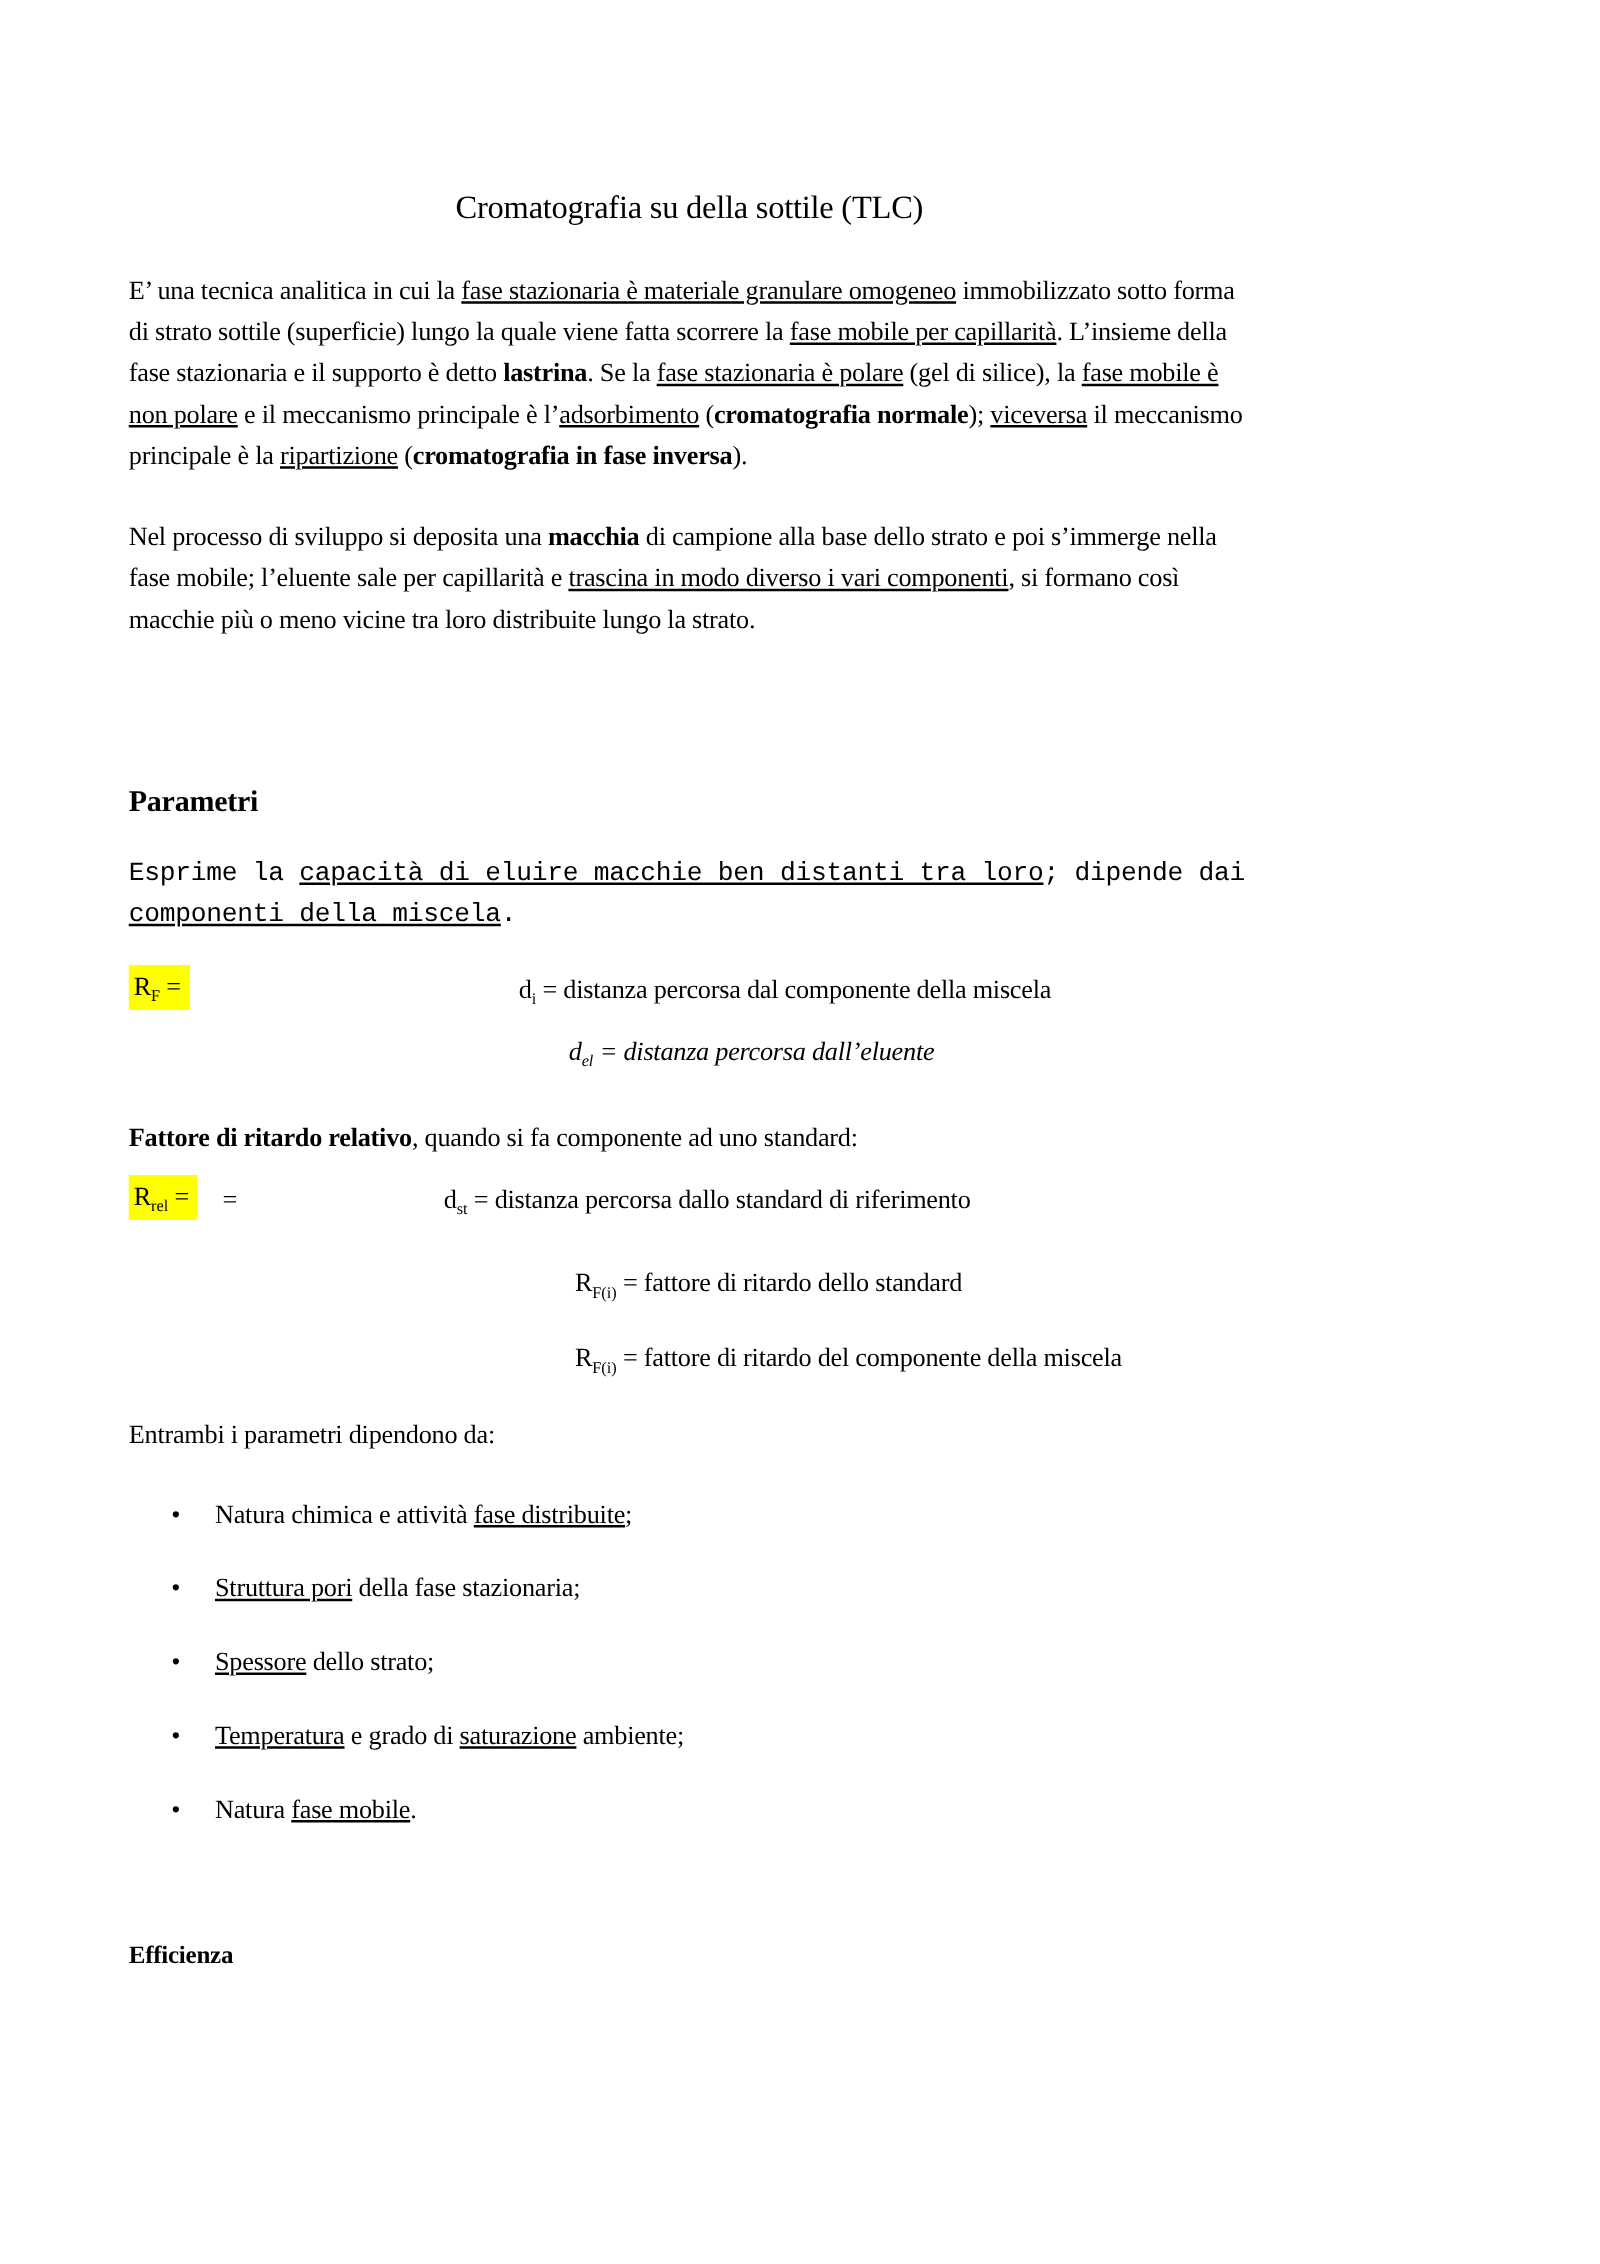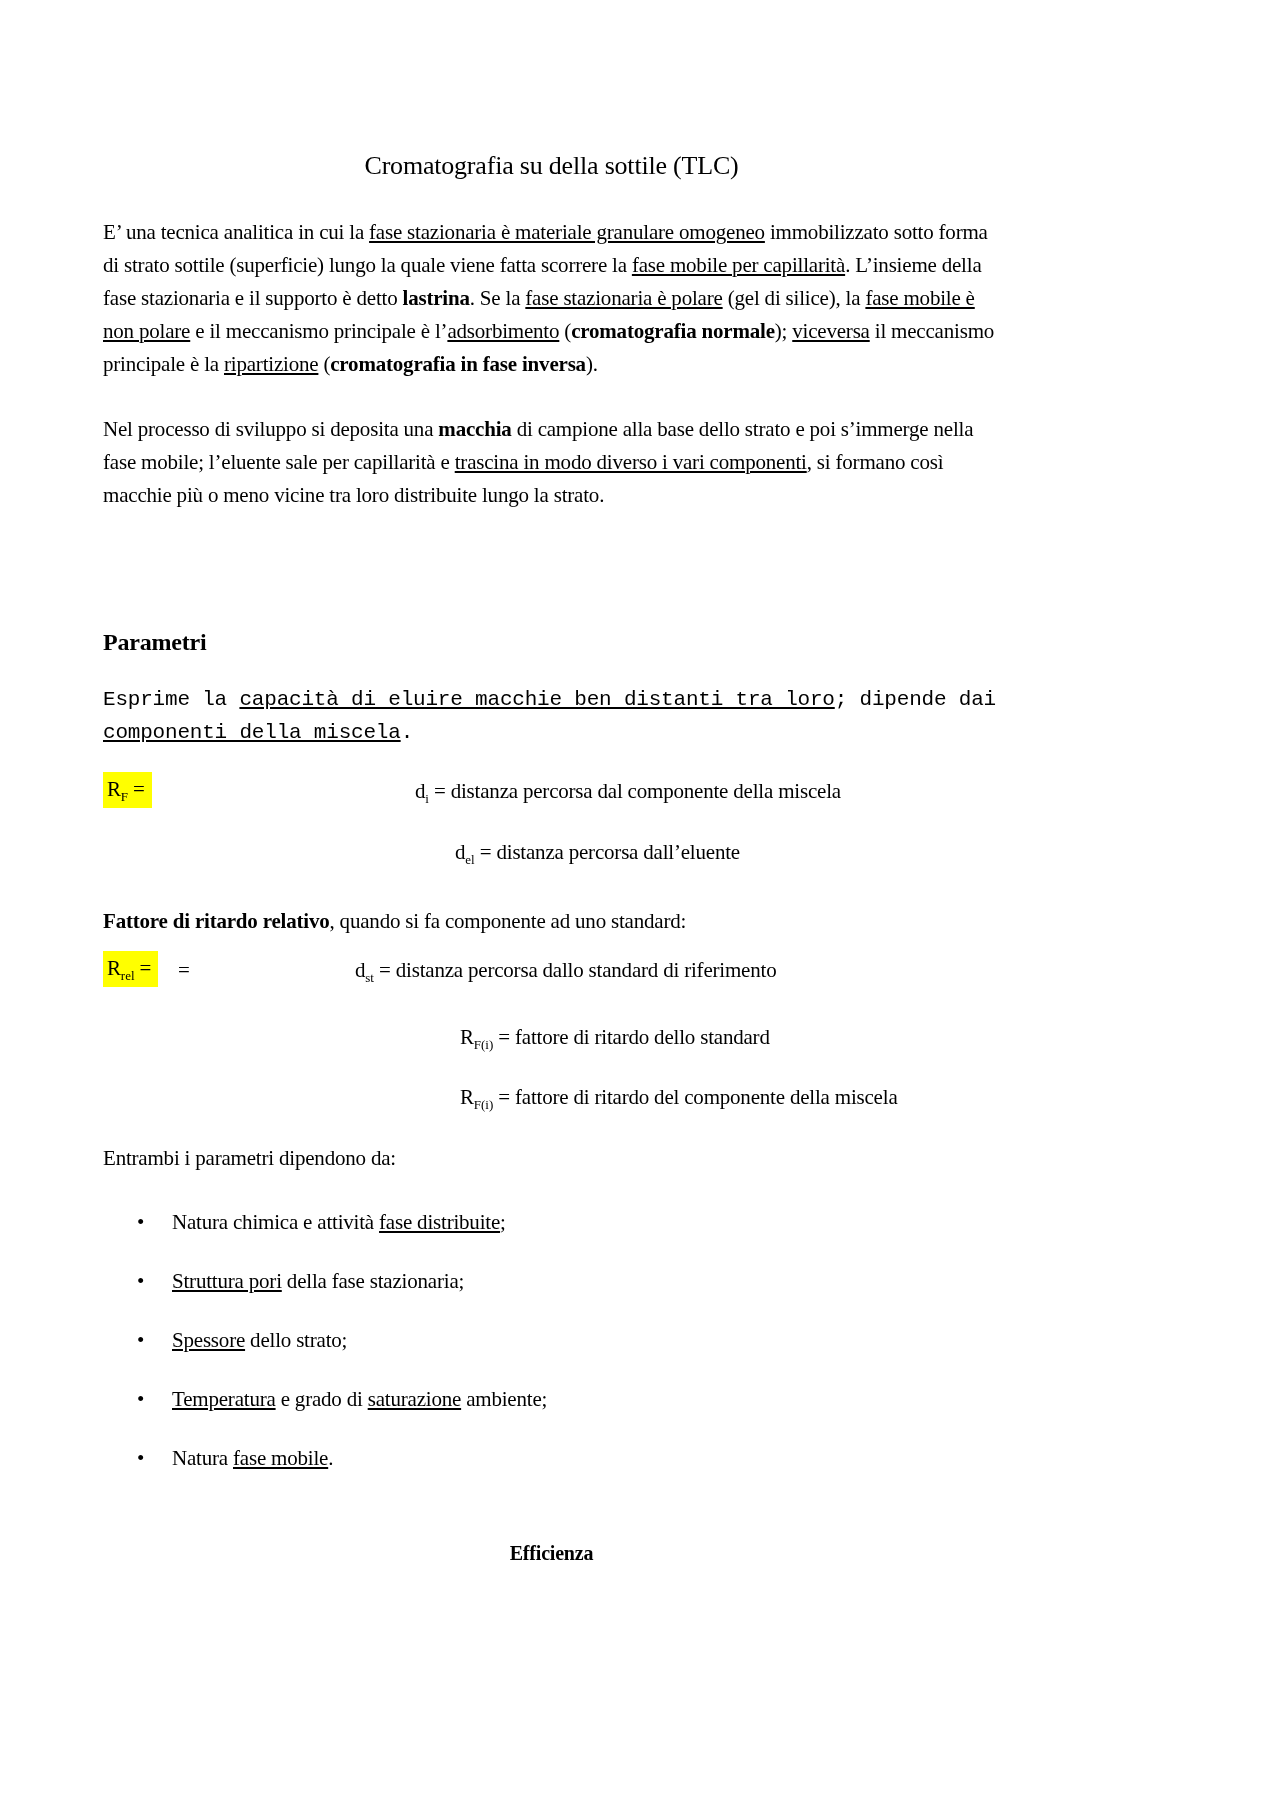--- a/index.html
+++ b/index.html
@@ -52,31 +52,31 @@
     display: inline-block;
     background: #ffff00;
     padding: 3px 7px 5px 4px;
     line-height: 28px;
   }
   .f-right { position: absolute; top: 5px; line-height: 28px; }
   .pos-di  { left: 312px; }
   .pos-dst { left: 252px; }
   .f-eq    { position: absolute; left: 75px; top: 5px; line-height: 28px; }
 
-  .line-del  { margin-top: 25px; padding-left: 352px; }
+  .line-del  { margin-top: 14px; padding-left: 352px; font-style: italic; }
   .p-fattore { margin-top: 36px; }
   .line-rfi1 { margin-top: 31px; padding-left: 357px; }
   .line-rfi2 { margin-top: 27px; padding-left: 357px; }
   .p-dipendono { margin-top: 28px; }
 
   .bullet { position: relative; margin-top: 26px; padding-left: 69px; }
   .bullet-first { margin-top: 31px; }
   .bullet .marker { position: absolute; left: 34px; top: 0; }
 
-  .h-efficienza { margin-top: 62px; text-align: center; }
+  .h-efficienza { margin-top: 84px; }
 </style>
 </head>
 <body>
 
 <div class="page">
   <div class="content">
 
     <h1 class="doc-title">Cromatografia su della sottile (TLC)</h1>
 
     <p class="p-intro"><span>E’ una tecnica analitica in cui la </span><span class="u">fase stazionaria è materiale granulare omogeneo</span><span> immobilizzato sotto forma di strato sottile (superficie) lungo la quale viene fatta scorrere la </span><span class="u">fase mobile per capillarità</span><span>. L’insieme della fase stazionaria e il supporto è detto </span><span class="b">lastrina</span><span>. Se la </span><span class="u">fase stazionaria è polare</span><span> (gel di silice), la </span><span class="u">fase mobile è non polare</span><span> e il meccanismo principale è l’</span><span class="u">adsorbimento</span><span> (</span><span class="b">cromatografia normale</span><span>); </span><span class="u">viceversa</span><span> il meccanismo principale è la </span><span class="u">ripartizione</span><span> (</span><span class="b">cromatografia in fase inversa</span><span>).</span></p>

